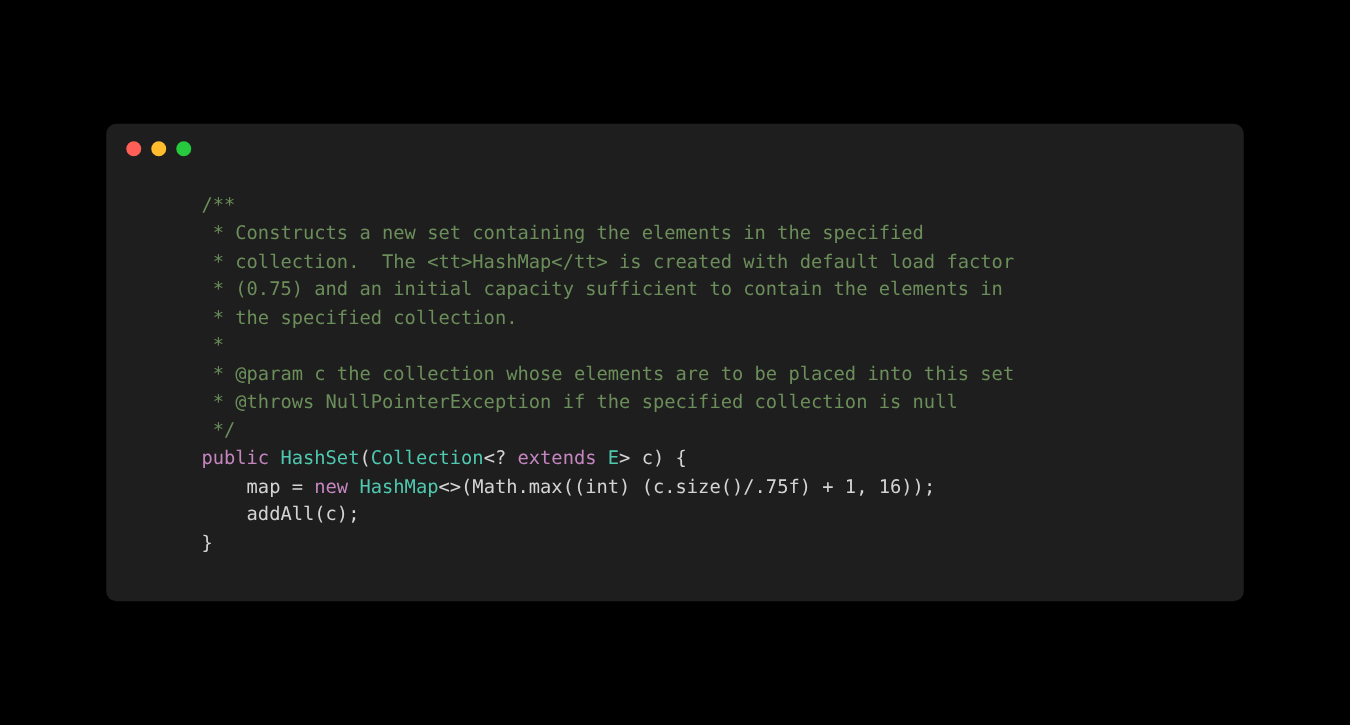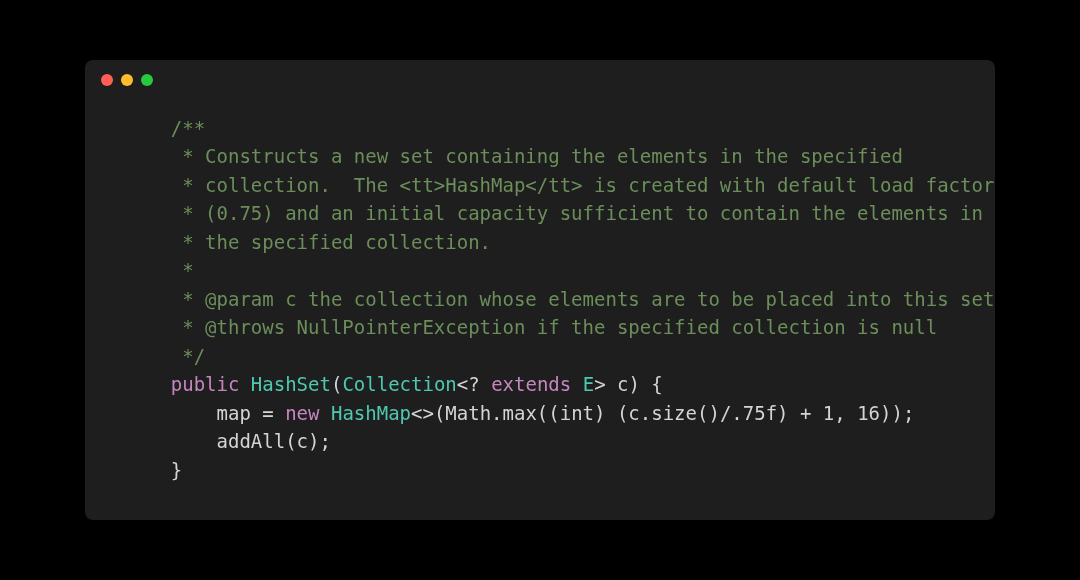--- a/index.html
+++ b/index.html
@@ -32,21 +32,21 @@
     .dot {
       width: 12px;
       height: 12px;
       border-radius: 50%;
     }
     .dot-red { background: #ff5f56; }
     .dot-yellow { background: #ffbd2e; }
     .dot-green { background: #27c93f; }
     .code-area {
       padding: 14px 40px 36px 40px;
-      font-size: 19px;
+      font-size: 15px;
       line-height: 1.5;
       white-space: pre;
       color: #d4d4d4;
     }
     .comment { color: #6b8e5a; }
     .keyword { color: #c586c0; }
     .type { color: #4ec9b0; }
     .text { color: #d4d4d4; }
     .punct { color: #d4d4d4; }
   </style>

